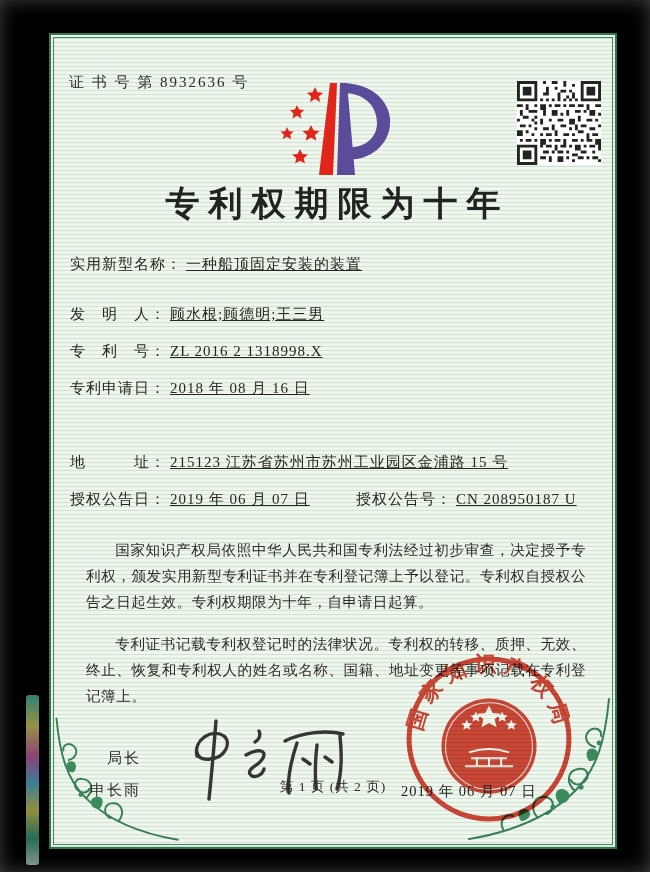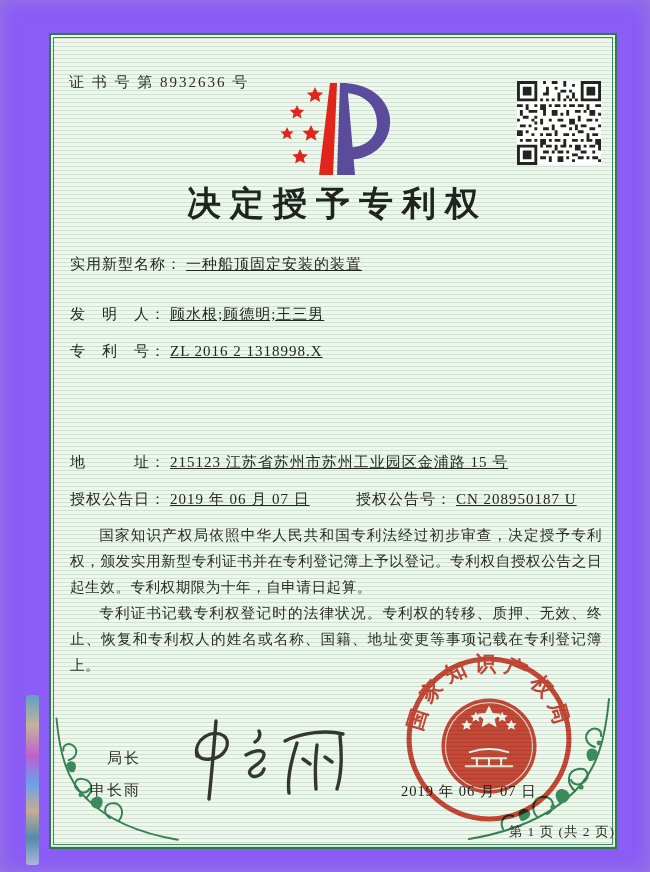--- a/index.html
+++ b/index.html
@@ -2,21 +2,21 @@
 <html><head>
 <meta charset="utf-8">
 <style>
   html,body{margin:0;padding:0;}
   body{
     width:650px;height:872px;position:relative;overflow:hidden;
     background:#fdfdfa;
     font-family:"Liberation Serif", serif;
     color:#22261f;
   }
-  .paper{position:absolute;inset:0;background:#8b5cf6;
+  .paper{position:absolute;inset:0;background:#000000;
     box-shadow:inset 0 0 18px rgba(180,180,170,.35);}
   
   .frame{
     position:absolute;left:49px;top:33px;width:564px;height:812px;
     border:2.5px solid #2e7a4f;
     background:
       repeating-linear-gradient(0deg,
         rgba(118,175,138,.28) 0px, rgba(118,175,138,.28) 1px,
         rgba(118,175,138,0) 1px, rgba(118,175,138,0) 4px),
       #f0f6ee;
@@ -40,33 +40,33 @@
   .row{position:absolute;left:19px;width:530px;font-size:15px;color:#24281f;
        white-space:nowrap;}
   .row .lbl{letter-spacing:1px;}
   .row .val{margin-left:4px;letter-spacing:1px;text-decoration:underline;}
   .row2-pair{position:absolute;left:286px;top:0;}
   
   .paras{
     position:absolute;left:19px;top:487px;width:532px;
     font-size:14.6px;line-height:26px;text-align:justify;color:#2a2d26;
   }
-  .paras p{margin:0;text-indent:2em;letter-spacing:.5px;}
+  .paras p{margin:16px;text-indent:2em;letter-spacing:.5px;font-family:Liberation Mono, monospace;}
   
   .director{position:absolute;left:39px;top:714px;
     font-family:"Liberation Sans", sans-serif;font-size:15px;color:#2a2d28;text-align:right;}
   .director div{margin-bottom:13px;letter-spacing:2px;}
   .signature{position:absolute;left:128px;top:676px;}
   .seal{position:absolute;left:352px;top:618px;mix-blend-mode:multiply;opacity:.93;}
   .seal-date{
     position:absolute;left:350px;top:747px;font-size:14.5px;color:#1d201c;
     letter-spacing:1px;white-space:nowrap;z-index:5;
   }
   .footer{
-    position:absolute;left:0;top:788px;width:100%;text-align:right;
+    position:absolute;left:0;top:743px;width:100%;text-align:center;
     font-size:13.5px;letter-spacing:1px;color:#2a2d26;
   }
   
   .orn{position:absolute;bottom:2px;pointer-events:none;}
   .orn-right{right:2px;}
   .orn-left{left:2px;transform:scaleX(-1);}
   .hologram{
     position:absolute;left:26px;top:695px;width:13px;height:170px;
     background:linear-gradient(180deg,#49c5b0 0%,#e8e06a 18%,#d665b8 36%,
       #5bc3e8 52%,#e3d95f 68%,#3aa583 84%,#bfe3d0 100%);
@@ -144,30 +144,33 @@
         M1,10h1v2h-1z M4,10h2v1h-2z M9,10h1v2h-1z M12,10h2v2h-2z M15,11h1v1h-1z M17,10h1v2h-1z M20,10h2v1h-2z M23,10h1v1h-1z M25,10h2v2h-2z M28,11h1v1h-1z
         M0,13h1v1h-1z M2,12h2v1h-2z M5,13h1v1h-1z M8,13h1v2h-1z M11,13h1v1h-1z M14,13h2v1h-2z M18,13h2v2h-2z M21,12h1v2h-1z M24,13h2v1h-2z M27,13h1v1h-1z
         M1,15h2v1h-2z M4,15h1v1h-1z M9,16h2v1h-2z M12,15h1v2h-1z M15,15h2v1h-2z M18,16h1v1h-1z M20,15h1v2h-1z M22,15h2v1h-2z M25,16h2v1h-2z M28,15h1v1h-1z
         M0,17h2v2h-2z M3,17h1v1h-1z M5,18h2v1h-2z M8,18h1v1h-1z M10,18h2v1h-2z M13,17h1v2h-1z M16,18h2v1h-2z M19,18h1v1h-1z M21,17h2v1h-2z M24,18h1v2h-1z M26,18h2v1h-2z
         M1,20h1v1h-1z M3,20h2v1h-2z M8,20h2v2h-2z M11,20h1v1h-1z M13,20h2v1h-2z M16,20h1v2h-1z M19,20h2v1h-2z M22,20h1v1h-1z M24,20h2v1h-2z M27,20h2v2h-2z
         M8,22h1v1h-1z M10,22h2v1h-2z M13,22h1v2h-1z M15,22h2v1h-2z M18,22h1v1h-1z M20,22h2v2h-2z M23,22h1v1h-1z M25,22h2v1h-2z M28,22h1v2h-1z
         M9,24h2v1h-2z M12,24h1v1h-1z M14,24h2v1h-2z M17,24h1v1h-1z M19,25h2v1h-2z M22,24h2v1h-2z M26,24h1v1h-1z
         M8,26h2v1h-2z M11,26h1v2h-1z M14,26h2v2h-2z M17,26h1v1h-1z M19,27h1v1h-1z M21,26h2v1h-2z M24,26h1v1h-1z M26,26h2v1h-2z M28,27h1v1h-1z"></path>
     </svg>
 
-    <div class="title">决定授予专利权</div>
+    <div class="title">专利权期限为十年</div>
 
     <div class="row" style="top:220px">
       <span class="lbl">实用新型名称：</span><span class="val">一种船顶固定安装的装置</span>
     </div>
     <div class="row" style="top:270px">
       <span class="lbl">发　明　人：</span><span class="val">顾水根;顾德明;王三男</span>
     </div>
     <div class="row" style="top:307px">
       <span class="lbl">专　利　号：</span><span class="val">ZL 2016 2 1318998.X</span>
+    </div>
+    <div class="row" style="top:344px">
+      <span class="lbl">专利申请日：</span><span class="val">2018 年 08 月 16 日</span>
     </div>
     <div class="row" style="top:418px">
       <span class="lbl">地　　　址：</span><span class="val">215123 江苏省苏州市苏州工业园区金浦路 15 号</span>
     </div>
     <div class="row" style="top:455px">
       <span class="lbl">授权公告日：</span><span class="val">2019 年 06 月 07 日</span>
       <span class="row2-pair"><span class="lbl">授权公告号：</span><span class="val">CN 208950187 U</span></span>
     </div>
 
     <div class="paras">

